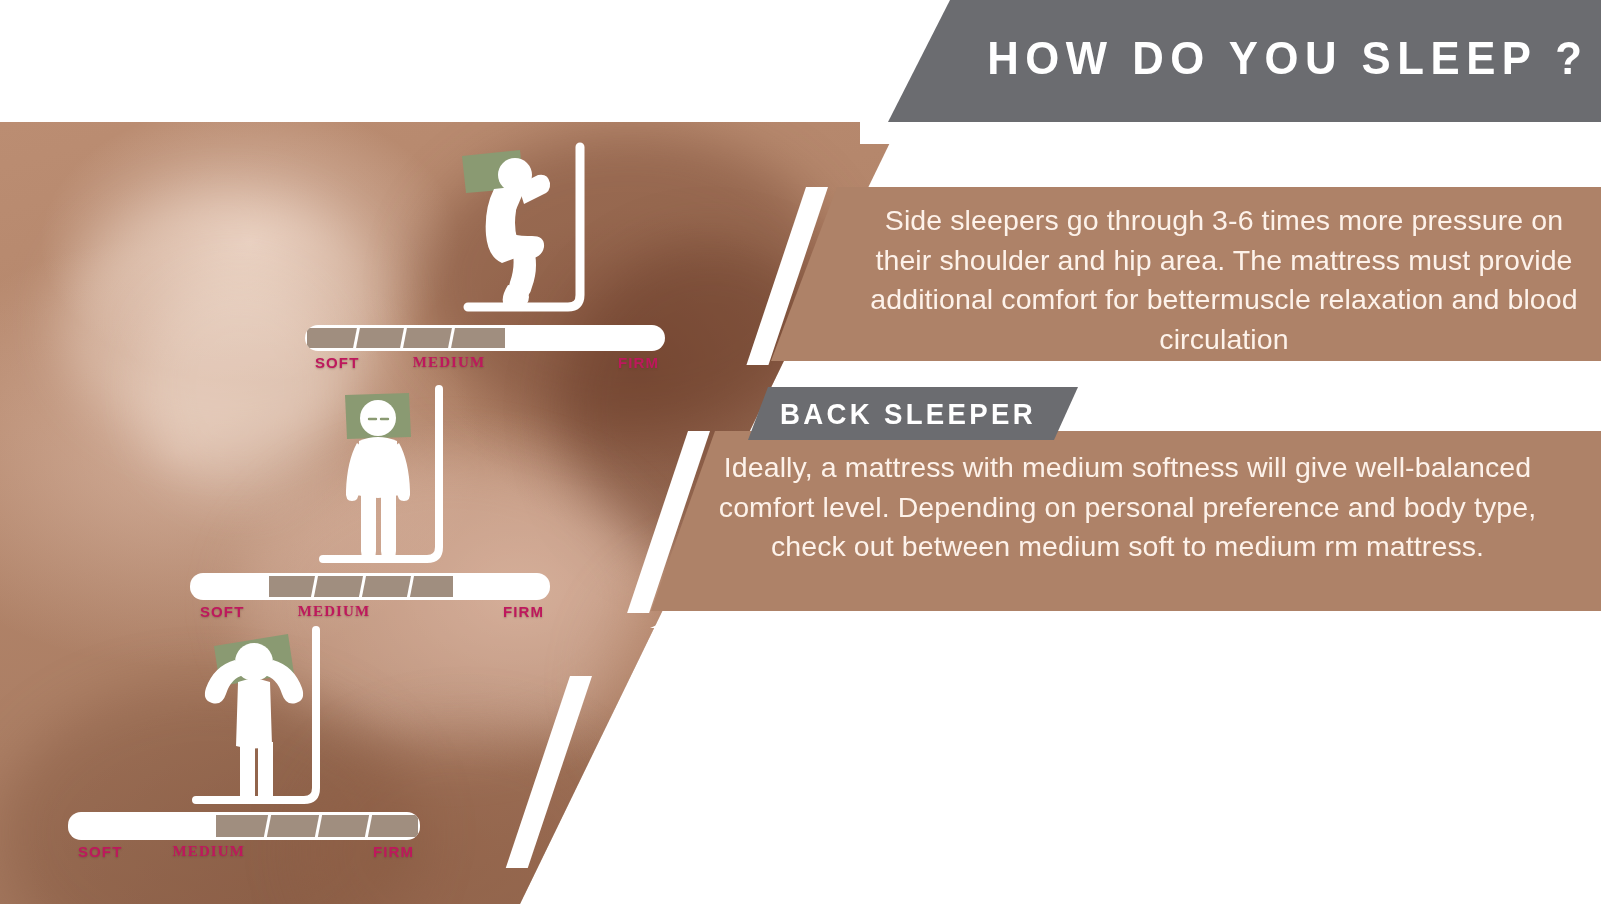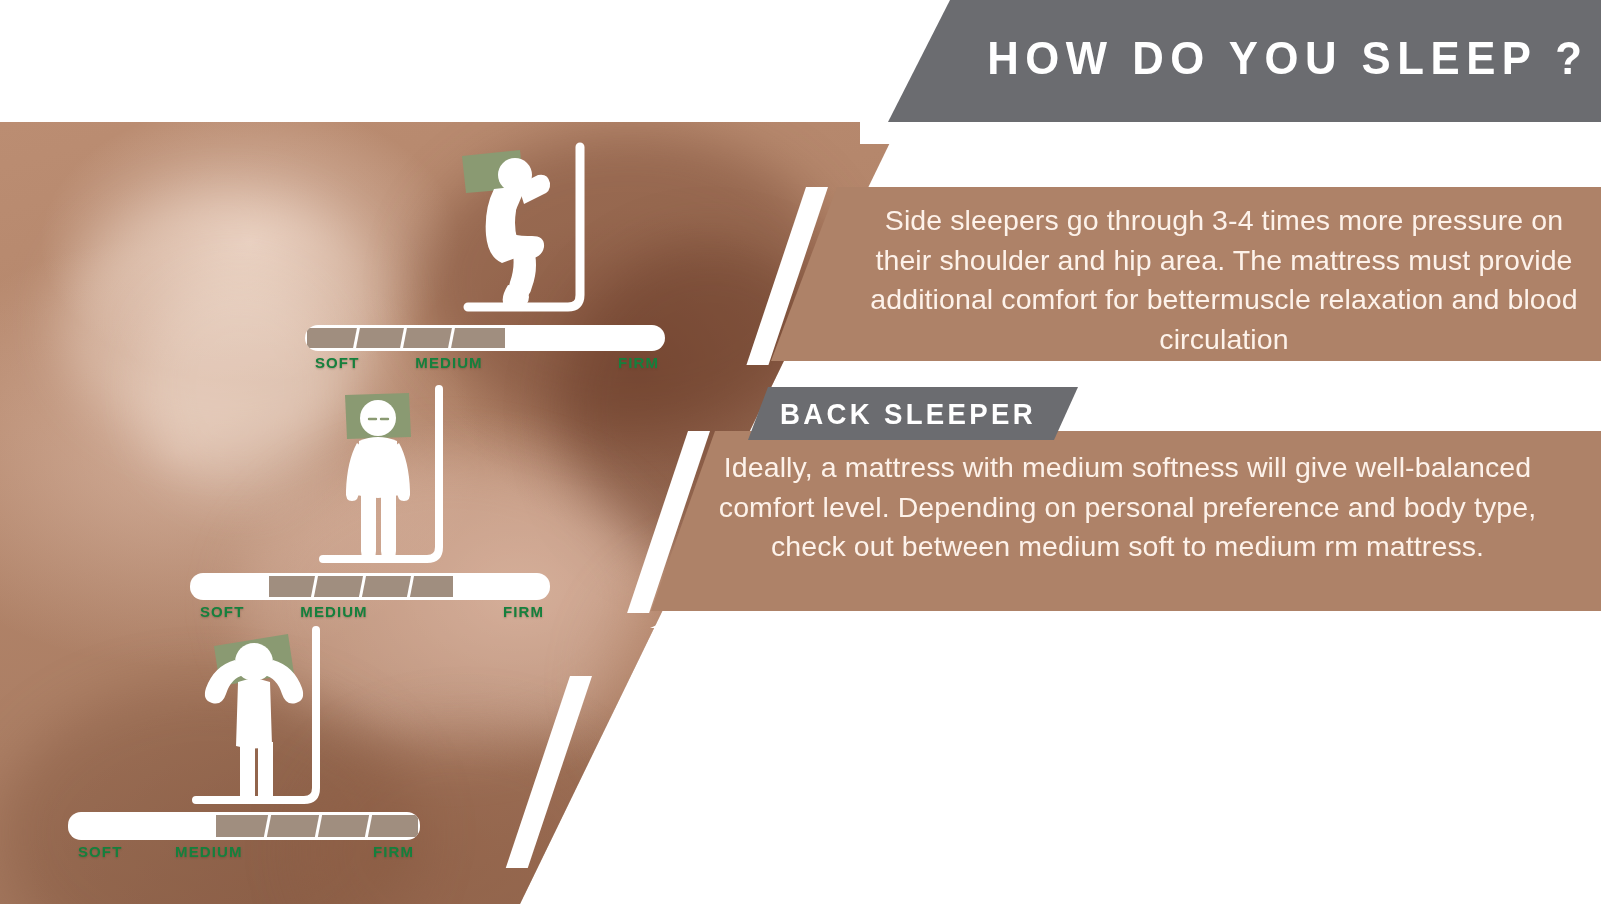--- a/index.html
+++ b/index.html
@@ -68,26 +68,26 @@
   }
   .fill .seg-line{
     position:absolute; top:-4px; bottom:-4px; width:3px;
     background:#ffffff; transform:skewX(-11deg);
   }
   .labels{
     position:relative; height:22px; margin-top:3px;
   }
   .labels span{
     position:absolute; top:0;
-    color:#15803d; font-size:15px; font-weight:bold;
+    color:#be185d; font-size:15px; font-weight:bold;
     letter-spacing:1.1px; white-space:nowrap;
     text-shadow:0 1px 2px rgba(90,55,38,.35);
   }
   .lbl-soft{ left:10px; }
-  .lbl-med { left:40%; transform:translateX(-50%); }
+  .lbl-med { left:40%; transform:translateX(-50%);font-family:Liberation Serif, serif; }
   .lbl-firm{ right:6px; }
 
   
   
   #title-bar{
     position:absolute; top:0; left:0; width:1601px; height:122px;
     background:#6b6c70;
     clip-path: polygon(950px 0, 1601px 0, 1601px 122px, 888px 122px);
     z-index:5;
   }
@@ -299,21 +299,21 @@
   <div class="gap" id="gap-white-l"></div>
   <div class="gap" id="gap-top"></div>
   <div class="gap" id="gap-a"></div>
   <div class="gap" id="gap-b"></div>
   <div class="gap" id="gap-bot"></div>
 
   <div id="title-bar"></div>
   <div id="title-text">HOW DO YOU SLEEP ?</div>
 
   <div class="panel" id="panel-1">
-    <div class="panel-body">Side sleepers go through 3-4 times more pressure on their shoulder and hip area. The mattress must provide additional comfort for bettermuscle relaxation and blood circulation</div>
+    <div class="panel-body">Side sleepers go through 3-6 times more pressure on their shoulder and hip area. The mattress must provide additional comfort for bettermuscle relaxation and blood circulation</div>
   </div>
   <div class="slash" id="slash-1"></div>
 
   <div class="panel" id="panel-2">
     <div class="panel-body">Ideally, a mattress with medium softness will give well-balanced comfort level. Depending on personal preference and body type, check out between medium soft to medium rm mattress.</div>
   </div>
   <div class="slash" id="slash-2"></div>
   <div class="banner" id="banner-2">
     <span class="banner-text">BACK SLEEPER</span>
   </div>

